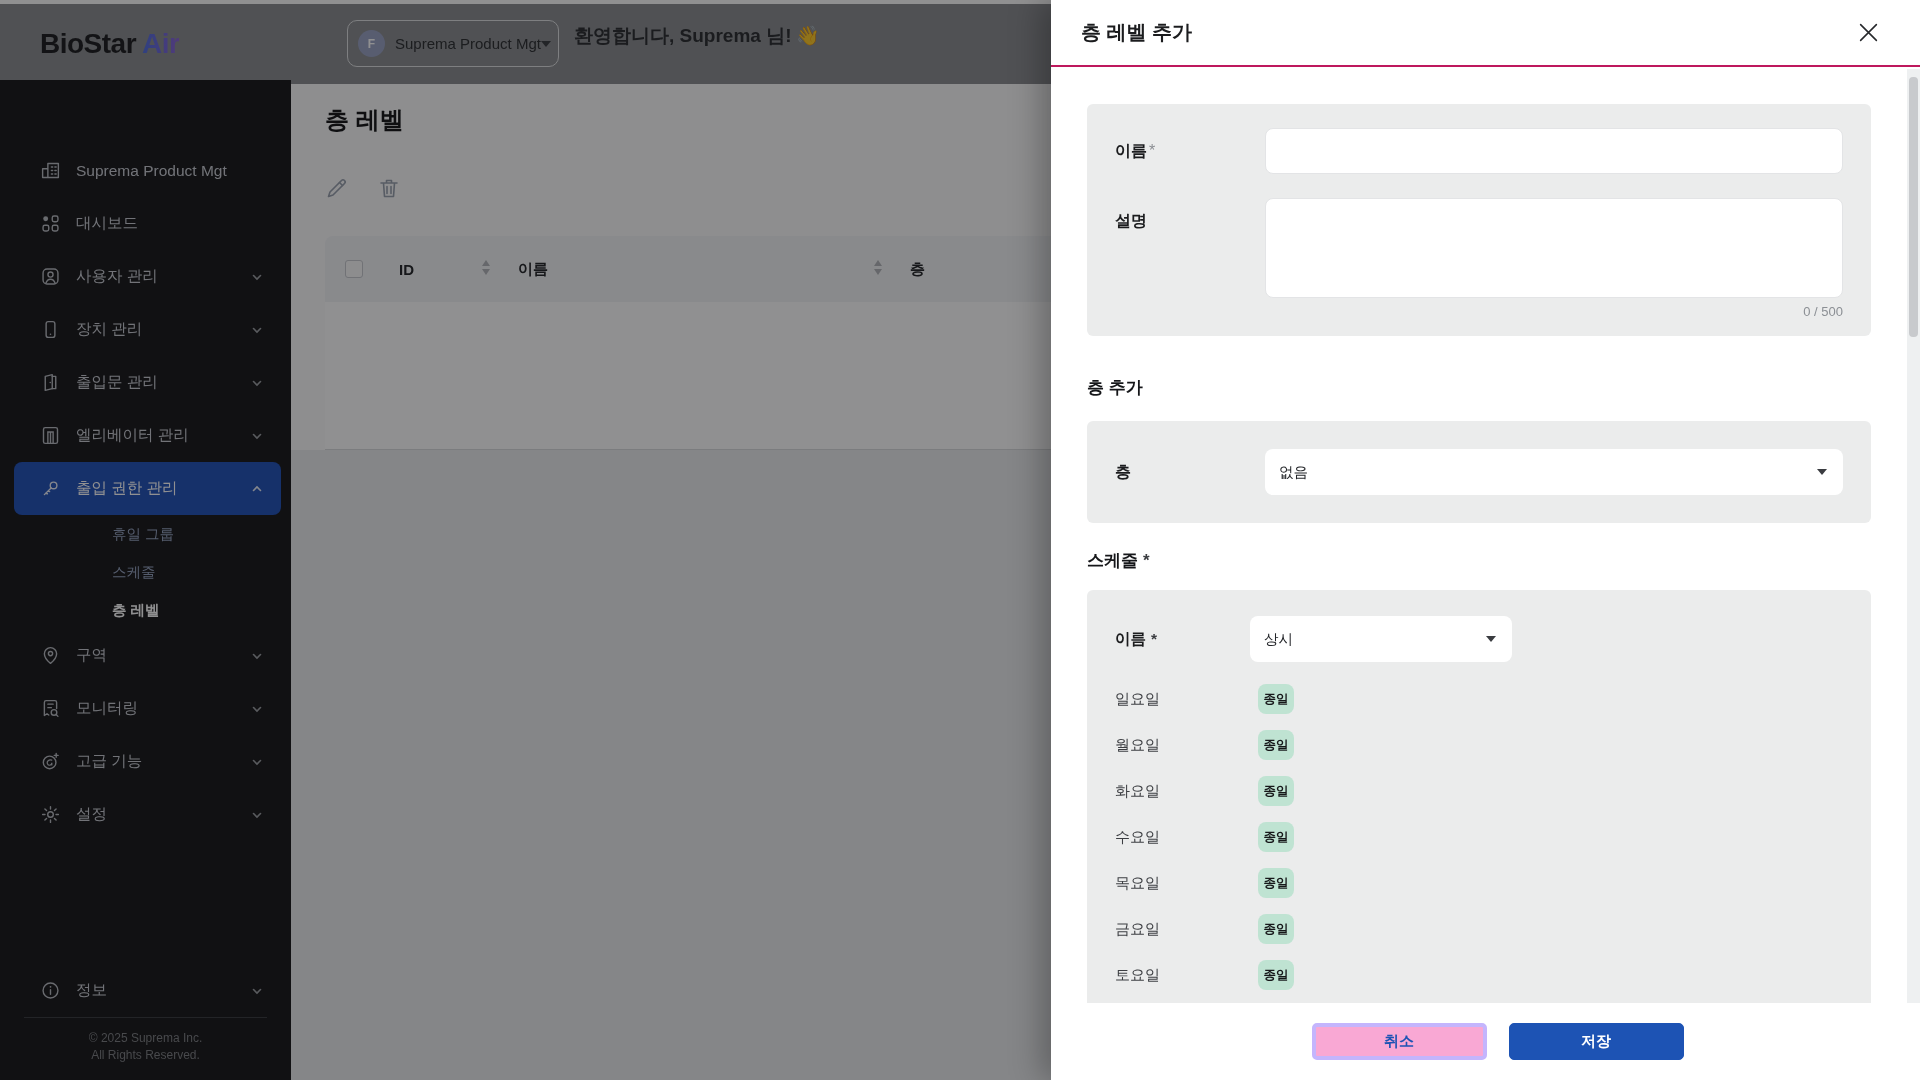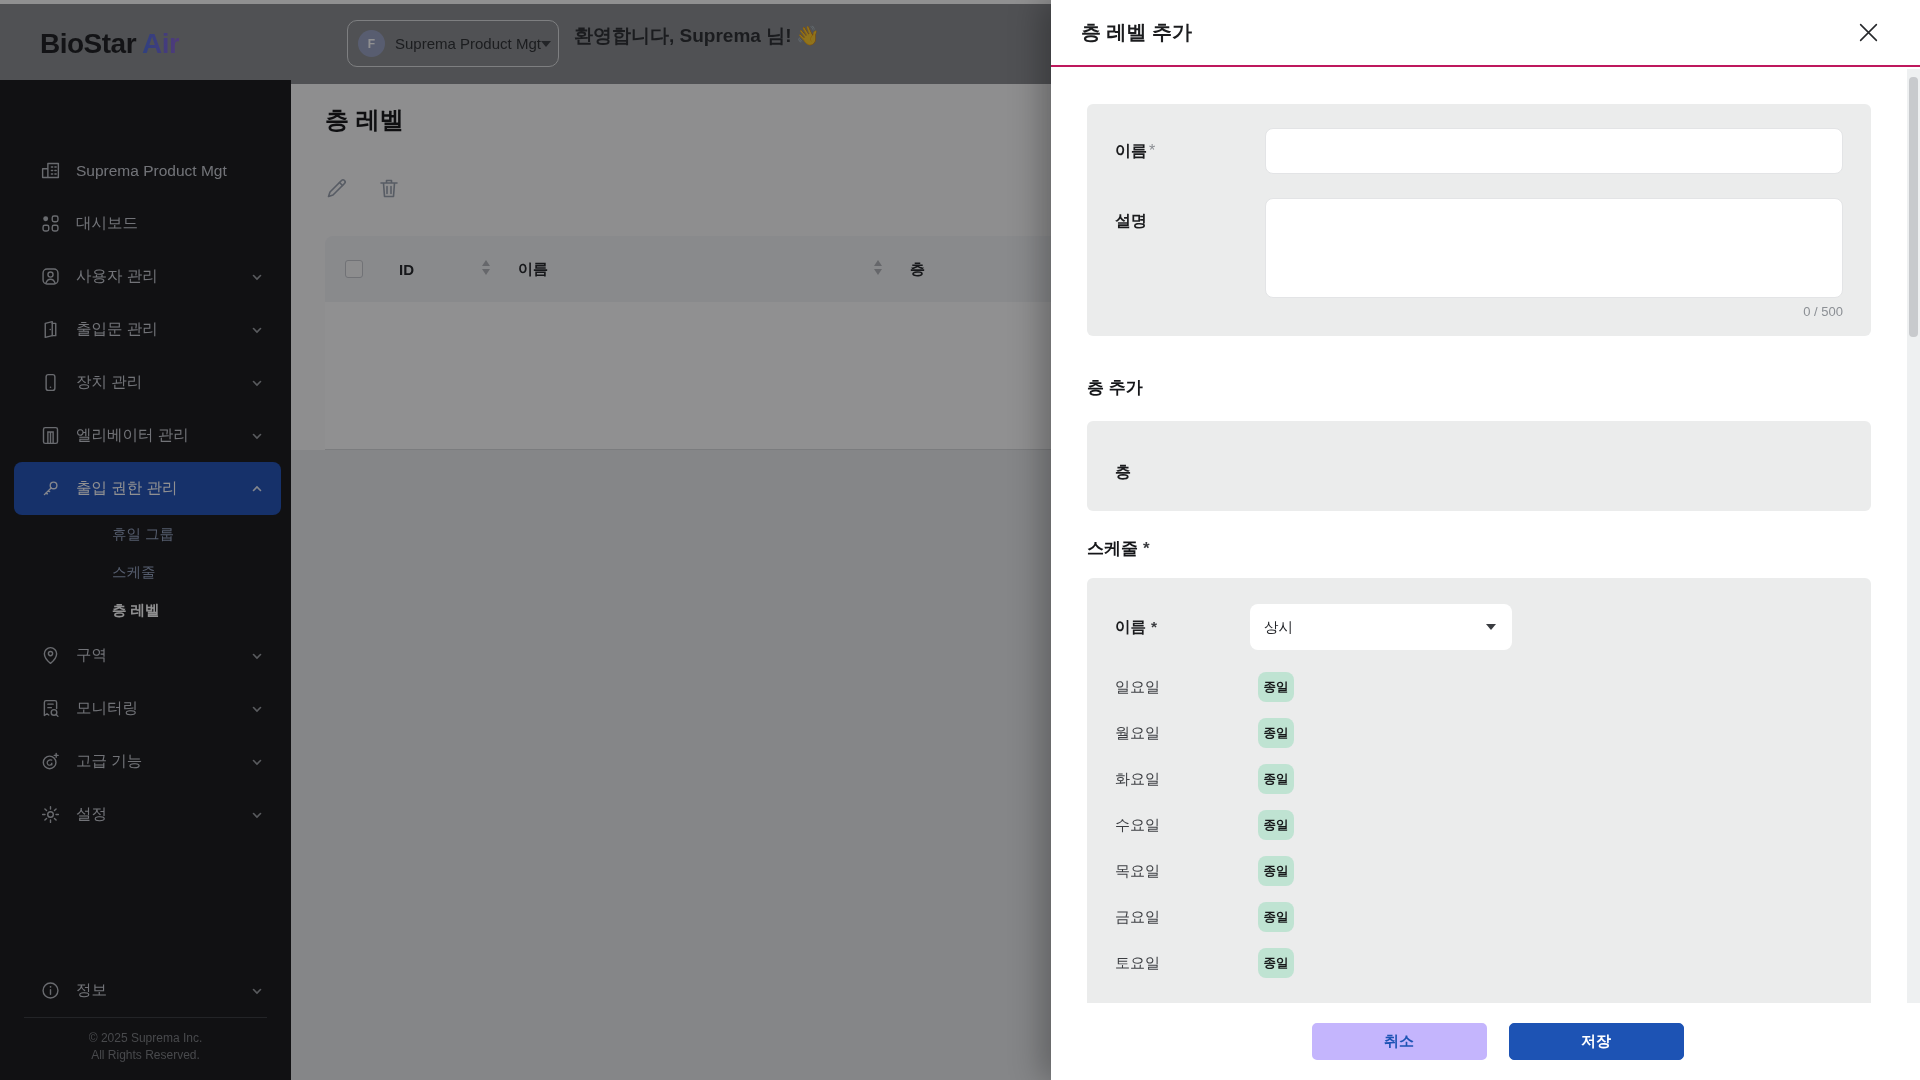--- a/index.html
+++ b/index.html
@@ -77,21 +77,21 @@
   .panel3 { margin-bottom:0; padding:26px 28px 30px; }
   .flabel-sm { width:135px; flex:0 0 auto; font-size:15.5px; font-weight:700; color:#1b1c1e; padding-top:13px; white-space:nowrap; }
   .days { margin-top:14px; }
   .day-row { height:46px; display:flex; align-items:center; }
   .day-label { width:143px; flex:0 0 auto; font-size:15px; color:#3c3e42; }
   .badge { width:36px; height:30px; border-radius:8px; background:#bfe3d2; color:#17181a; font-size:12.5px; font-weight:700; display:flex; align-items:center; justify-content:center; }
   .scrollbar { position:absolute; right:0; top:69px; bottom:77px; width:13px; background:#eef0f1; z-index:55; }
   .scroll-thumb { position:absolute; left:2px; top:8px; width:9px; height:260px; border-radius:4px; background:#c8cacd; cursor:pointer; }
   .drawer-footer { position:absolute; left:0; bottom:0; width:100%; height:77px; background:#fff; display:flex; align-items:center; justify-content:center; gap:22px; padding-left:24px; }
   .btn { width:175px; height:37px; border-radius:5px; font-size:15px; font-weight:700; display:flex; align-items:center; justify-content:center; cursor:pointer; font-family:inherit; }
-  .btn-cancel { background:#c4b5fd; border:2px solid #c4b5fd; color:#1d53b4; }
+  .btn-cancel { background:#f9a8d4; border:4px solid #c4b5fd; color:#1d53b4; }
   .btn-save { background:#1d53b4; border:1px solid #1d53b4; color:#fff; }
 </style>
 </head>
 <body>
 
 <div class="topbar">
   <div class="logo">
     <span class="lp">BioStar</span><span class="la">Air</span>
   </div>
   <div class="tenant">
@@ -127,37 +127,37 @@
         <circle cx="12" cy="9.8" r="2.9"></circle>
         <path d="M6.8 19.5c1-2.9 2.9-4.4 5.2-4.4s4.2 1.5 5.2 4.4"></path>
       </svg>
     <span class="lbl">사용자 관리</span>
     <svg class="chev" viewBox="0 0 12 12" fill="none" stroke="currentColor" stroke-width="1.6" stroke-linecap="round">
         <path d="M2.5 4.5L6 8l3.5-3.5"></path>
       </svg>
   </div>
 
   <div class="nav-item">
+    <svg class="ic" viewBox="0 0 24 24" fill="none" stroke="currentColor" stroke-width="1.6" stroke-linecap="round">
+        <rect x="7" y="3" width="10" height="18" rx="2.5"></rect>
+        <circle cx="12" cy="17.5" r="0.9" fill="currentColor" stroke="none"></circle>
+      </svg>
+    <span class="lbl">장치 관리</span>
+    <svg class="chev" viewBox="0 0 12 12" fill="none" stroke="currentColor" stroke-width="1.6" stroke-linecap="round">
+        <path d="M2.5 4.5L6 8l3.5-3.5"></path>
+      </svg>
+  </div>
+
+  <div class="nav-item">
     <svg class="ic" viewBox="0 0 24 24" fill="none" stroke="currentColor" stroke-width="1.6" stroke-linecap="round" stroke-linejoin="round">
         <path d="M14 3L6 5v16l8-2V3z"></path>
         <path d="M14 5h4v14h-4"></path>
         <circle cx="11.7" cy="12" r="0.9" fill="currentColor" stroke="none"></circle>
       </svg>
     <span class="lbl">출입문 관리</span>
-    <svg class="chev" viewBox="0 0 12 12" fill="none" stroke="currentColor" stroke-width="1.6" stroke-linecap="round">
-        <path d="M2.5 4.5L6 8l3.5-3.5"></path>
-      </svg>
-  </div>
-
-  <div class="nav-item">
-    <svg class="ic" viewBox="0 0 24 24" fill="none" stroke="currentColor" stroke-width="1.6" stroke-linecap="round">
-        <rect x="7" y="3" width="10" height="18" rx="2.5"></rect>
-        <circle cx="12" cy="17.5" r="0.9" fill="currentColor" stroke="none"></circle>
-      </svg>
-    <span class="lbl">장치 관리</span>
     <svg class="chev" viewBox="0 0 12 12" fill="none" stroke="currentColor" stroke-width="1.6" stroke-linecap="round">
         <path d="M2.5 4.5L6 8l3.5-3.5"></path>
       </svg>
   </div>
 
   <div class="nav-item">
     <svg class="ic" viewBox="0 0 24 24" fill="none" stroke="currentColor" stroke-width="1.6" stroke-linecap="round">
         <rect x="4" y="3" width="16" height="18" rx="2"></rect>
         <path d="M9 21V8h6v13M12 8v13"></path>
       </svg>
@@ -310,20 +310,24 @@
         <textarea class="txt-area" style=""></textarea>
       </div>
       <div class="counter">0 / 500</div>
     </div>
 
     <div class="section-h">층 추가</div>
 
     <div class="panel panel2">
       <div class="frow">
         <div class="flabel">층</div>
+        <div class="select select-full">
+          <span>없음</span>
+          <div class="caret-down"></div>
+        </div>
       </div>
     </div>
 
     <div class="section-h2"><span>스케줄</span><span class="req-dark">*</span></div>
 
     <div class="panel panel3">
       <div class="frow">
         <div class="flabel-sm"><span>이름</span><span class="req-dark">*</span></div>
         <div class="select select-sm">
           <span>상시</span>

